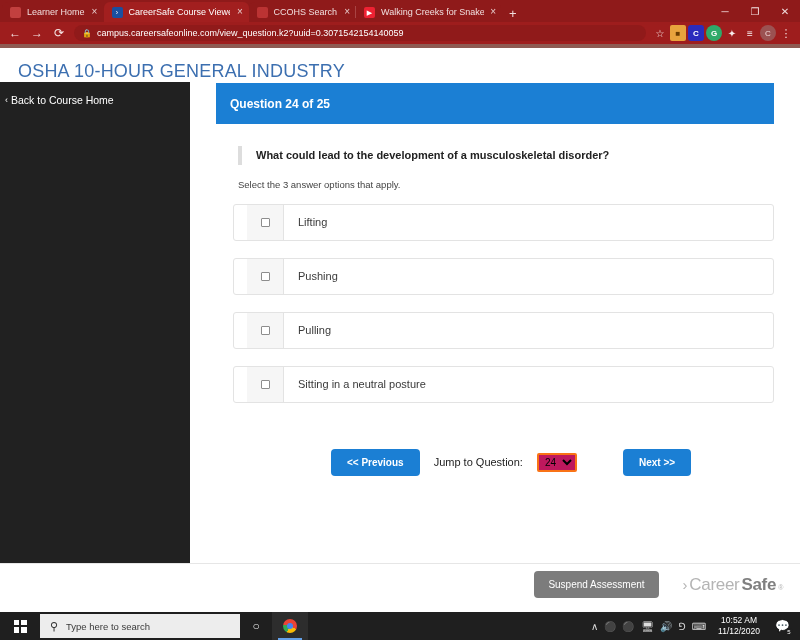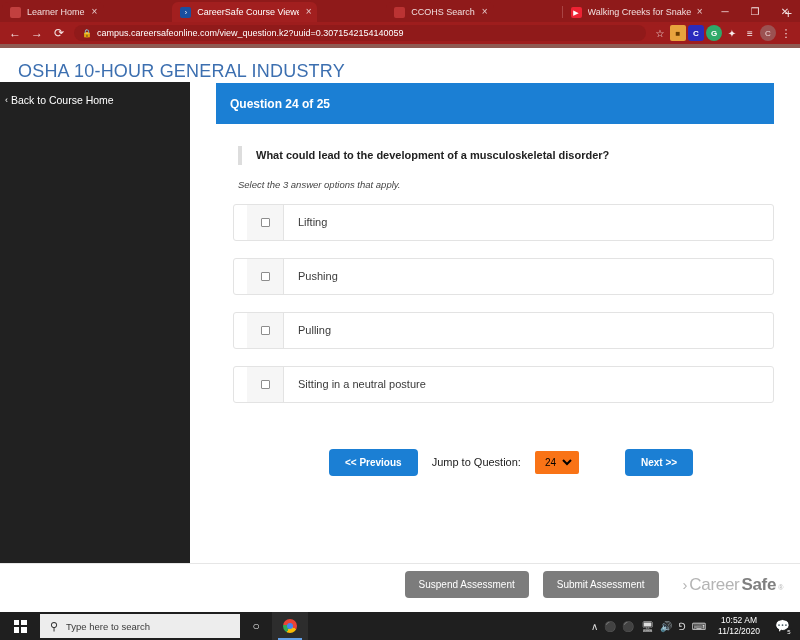--- a/index.html
+++ b/index.html
@@ -14,21 +14,20 @@
   
   .browser { width: 800px; height: 612px; position: relative; }
 
   .tabstrip {
     height: 22px;
     background: #8f1a1a;
     display: flex;
     align-items: flex-end;
     padding-left: 2px;
     position: relative;
-    justify-content: space-between;
   }
   .tab {
     height: 20px;
     display: flex;
     align-items: center;
     padding: 0 4px 0 8px;
     font-size: 9px;
     color: #f0dede;
     max-width: 145px;
     min-width: 100px;
@@ -198,21 +197,20 @@
   }
   .qtext {
     font-size: 11px;
     font-weight: bold;
     color: #222222;
     line-height: 1.5;
     padding: 1px 0;
   }
   .qhint {
     font-size: 9.5px;
-    font-style: italic;
     color: #444444;
     margin: 14px 0 0 22px;
   }
 
   .options { margin: 14px 0 0 17px; }
   .option {
     display: flex;
     align-items: stretch;
     border: 1px solid #e3e3e3;
     border-radius: 3px;
@@ -261,23 +259,23 @@
     font-weight: bold;
     padding: 8px 16px;
     cursor: pointer;
     font-family: "Liberation Sans", sans-serif;
     margin-left: 32px;
   }
   .jump-label { font-size: 11px; color: #222222; text-align: center; }
   .jump-select {
     font-size: 10px;
     padding: 1px 2px;
-    border: 4px solid #f97316;
+    border: 2px solid #f97316;
     border-radius: 2px;
-    background: #f97316;
+    background: #be185d;
     font-family: "Liberation Sans", sans-serif;
     cursor: pointer;
   }
 
   .footer {
     height: 42px;
     background: #ffffff;
     border-top: 1px solid #e6e6e6;
     display: flex;
     align-items: center;
@@ -498,21 +496,20 @@
           <span class="jump-label">Jump to Question:</span>
           <select class="jump-select"><option value="1">1</option><option value="2">2</option><option value="3">3</option><option value="4">4</option><option value="5">5</option><option value="6">6</option><option value="7">7</option><option value="8">8</option><option value="9">9</option><option value="10">10</option><option value="11">11</option><option value="12">12</option><option value="13">13</option><option value="14">14</option><option value="15">15</option><option value="16">16</option><option value="17">17</option><option value="18">18</option><option value="19">19</option><option value="20">20</option><option value="21">21</option><option value="22">22</option><option value="23">23</option><option value="24" selected="">24</option><option value="25">25</option></select>
           <button class="btn-blue">Next &gt;&gt;</button>
         </div>
 
       </div>
     </div>
 
     <div class="footer">
       <button class="btn-gray">Suspend Assessment</button>
-      <button class="btn-gray">Submit Assessment</button>
       <div class="logo">
         <span class="chev">›</span>
           <span>Career</span>
           <span class="bold">Safe</span>
           <span class="tm">®</span>
       </div>
     </div>
 
   </div>
 </div>

